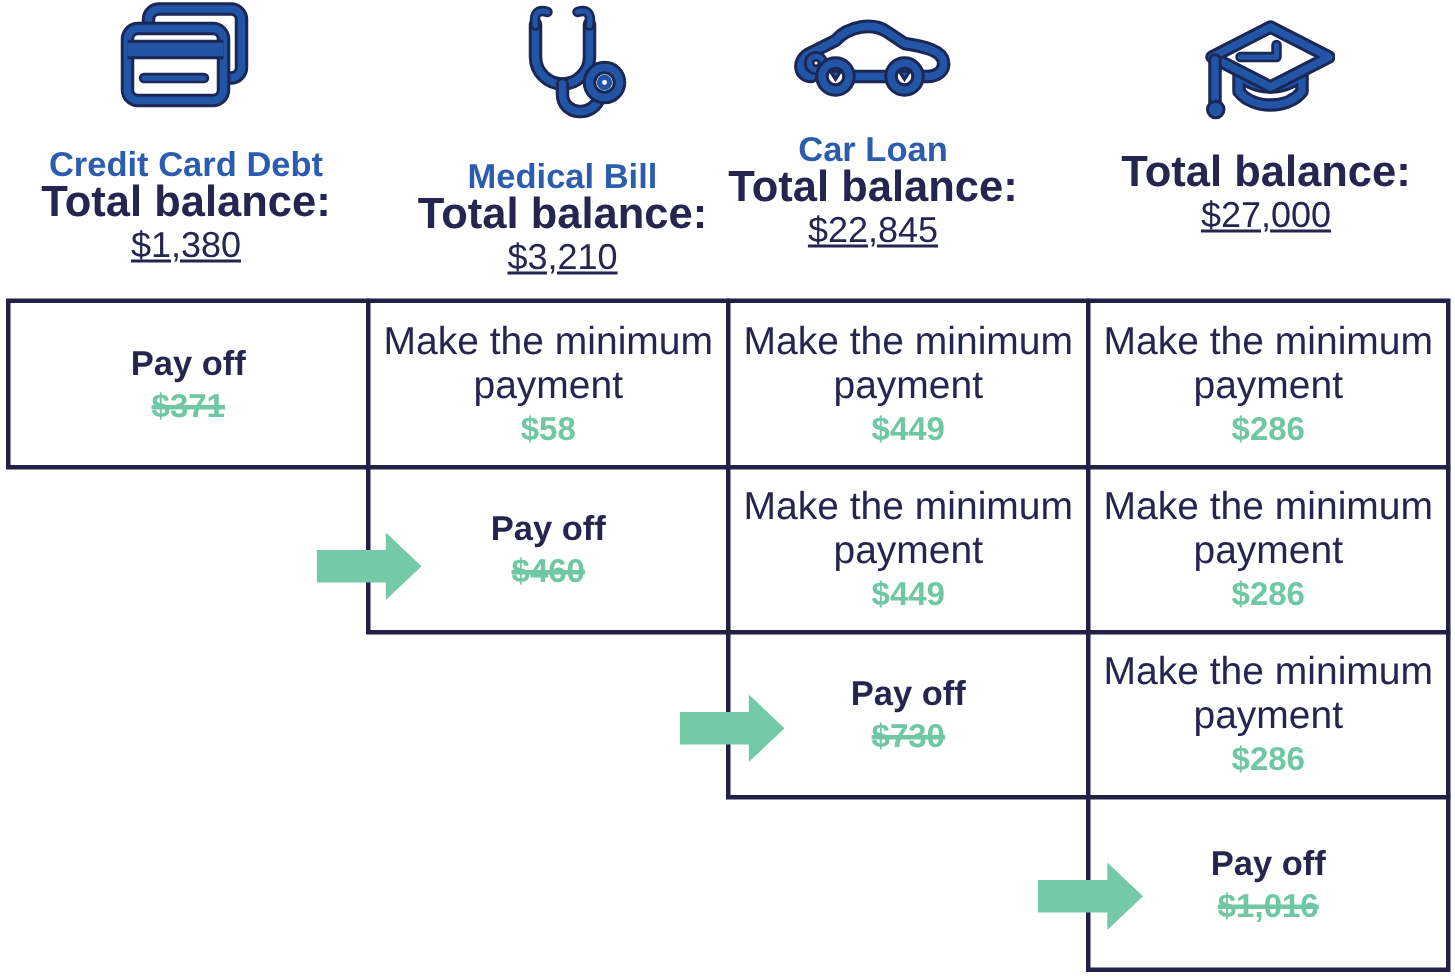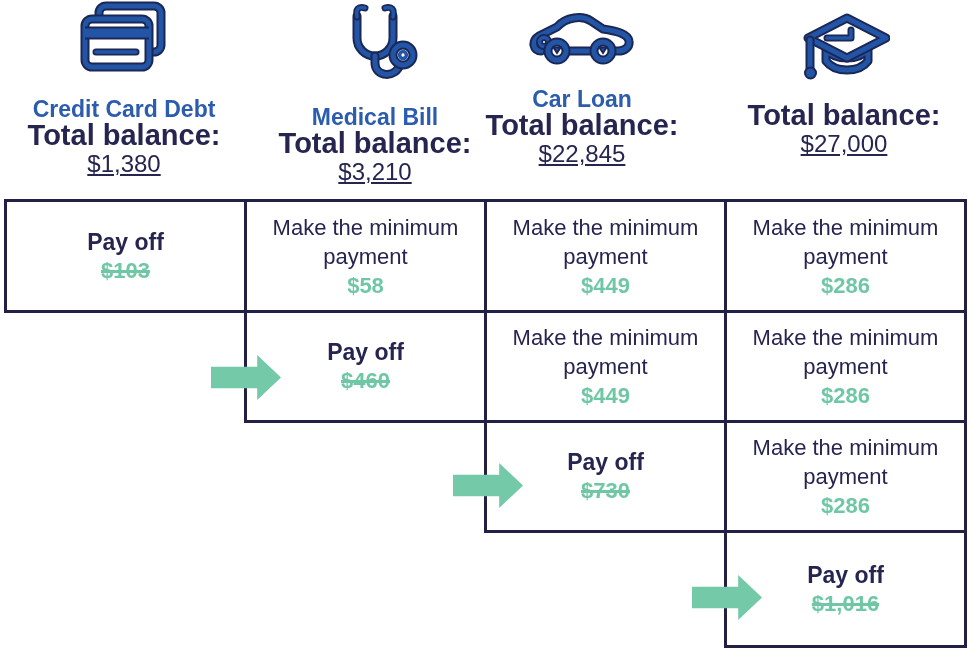--- a/index.html
+++ b/index.html
@@ -33,21 +33,21 @@
   .c-0{left:4px;top:199px;width:243px;height:114px}
   .c-1{left:244px;top:199px;width:243px;height:114px}
   .c-2{left:484px;top:199px;width:243px;height:114px}
   .c-3{left:724px;top:199px;width:243px;height:114px}
   .c-4{left:244px;top:310px;width:243px;height:113px}
   .c-5{left:484px;top:310px;width:243px;height:113px}
   .c-6{left:724px;top:310px;width:243px;height:113px}
   .c-7{left:484px;top:420px;width:243px;height:113px}
   .c-8{left:724px;top:420px;width:243px;height:113px}
   .c-9{left:724px;top:530px;width:243px;height:118px}
-  .min-label{font-size:22px;font-weight:400;color:#262550;line-height:29px;}
+  .min-label{font-size:26px;font-weight:400;color:#262550;line-height:29px;}
   .payoff-label{font-size:23px;font-weight:bold;color:#262550;line-height:28px;text-align:center;}
   .amount{font-size:22px;font-weight:bold;color:#6FC7A5;line-height:29px;}
   .cell.payoff .amount{text-decoration:line-through;text-decoration-thickness:3px;}
   
   .arrow{
     position:absolute;width:70px;height:45px;background:#74C9A8;z-index:5;
     clip-path:polygon(0 26%,66% 26%,66% 0,100% 50%,66% 100%,66% 74%,0 74%);
   }
   .a-0{left:211px;top:355px}
   .a-1{left:453px;top:463px}
@@ -132,21 +132,21 @@
           <path class="fg" d="M12,27 V56"></path>
         <circle class="dotF" cx="12.5" cy="60" r="5.5"></circle>
       </svg>
     </div>
     <div class="balance-label">Total balance:</div>
     <div class="balance">$27,000</div>
   </div>
 
   <div class="cell payoff c-0">
     <div class="payoff-label">Pay off</div>
-    <div class="amount">$103</div>
+    <div class="amount">$371</div>
   </div>
   <div class="cell minimum c-1">
     <div class="min-label">Make the minimum payment</div>
     <div class="amount">$58</div>
   </div>
   <div class="cell minimum c-2">
     <div class="min-label">Make the minimum payment</div>
     <div class="amount">$449</div>
   </div>
   <div class="cell minimum c-3">

